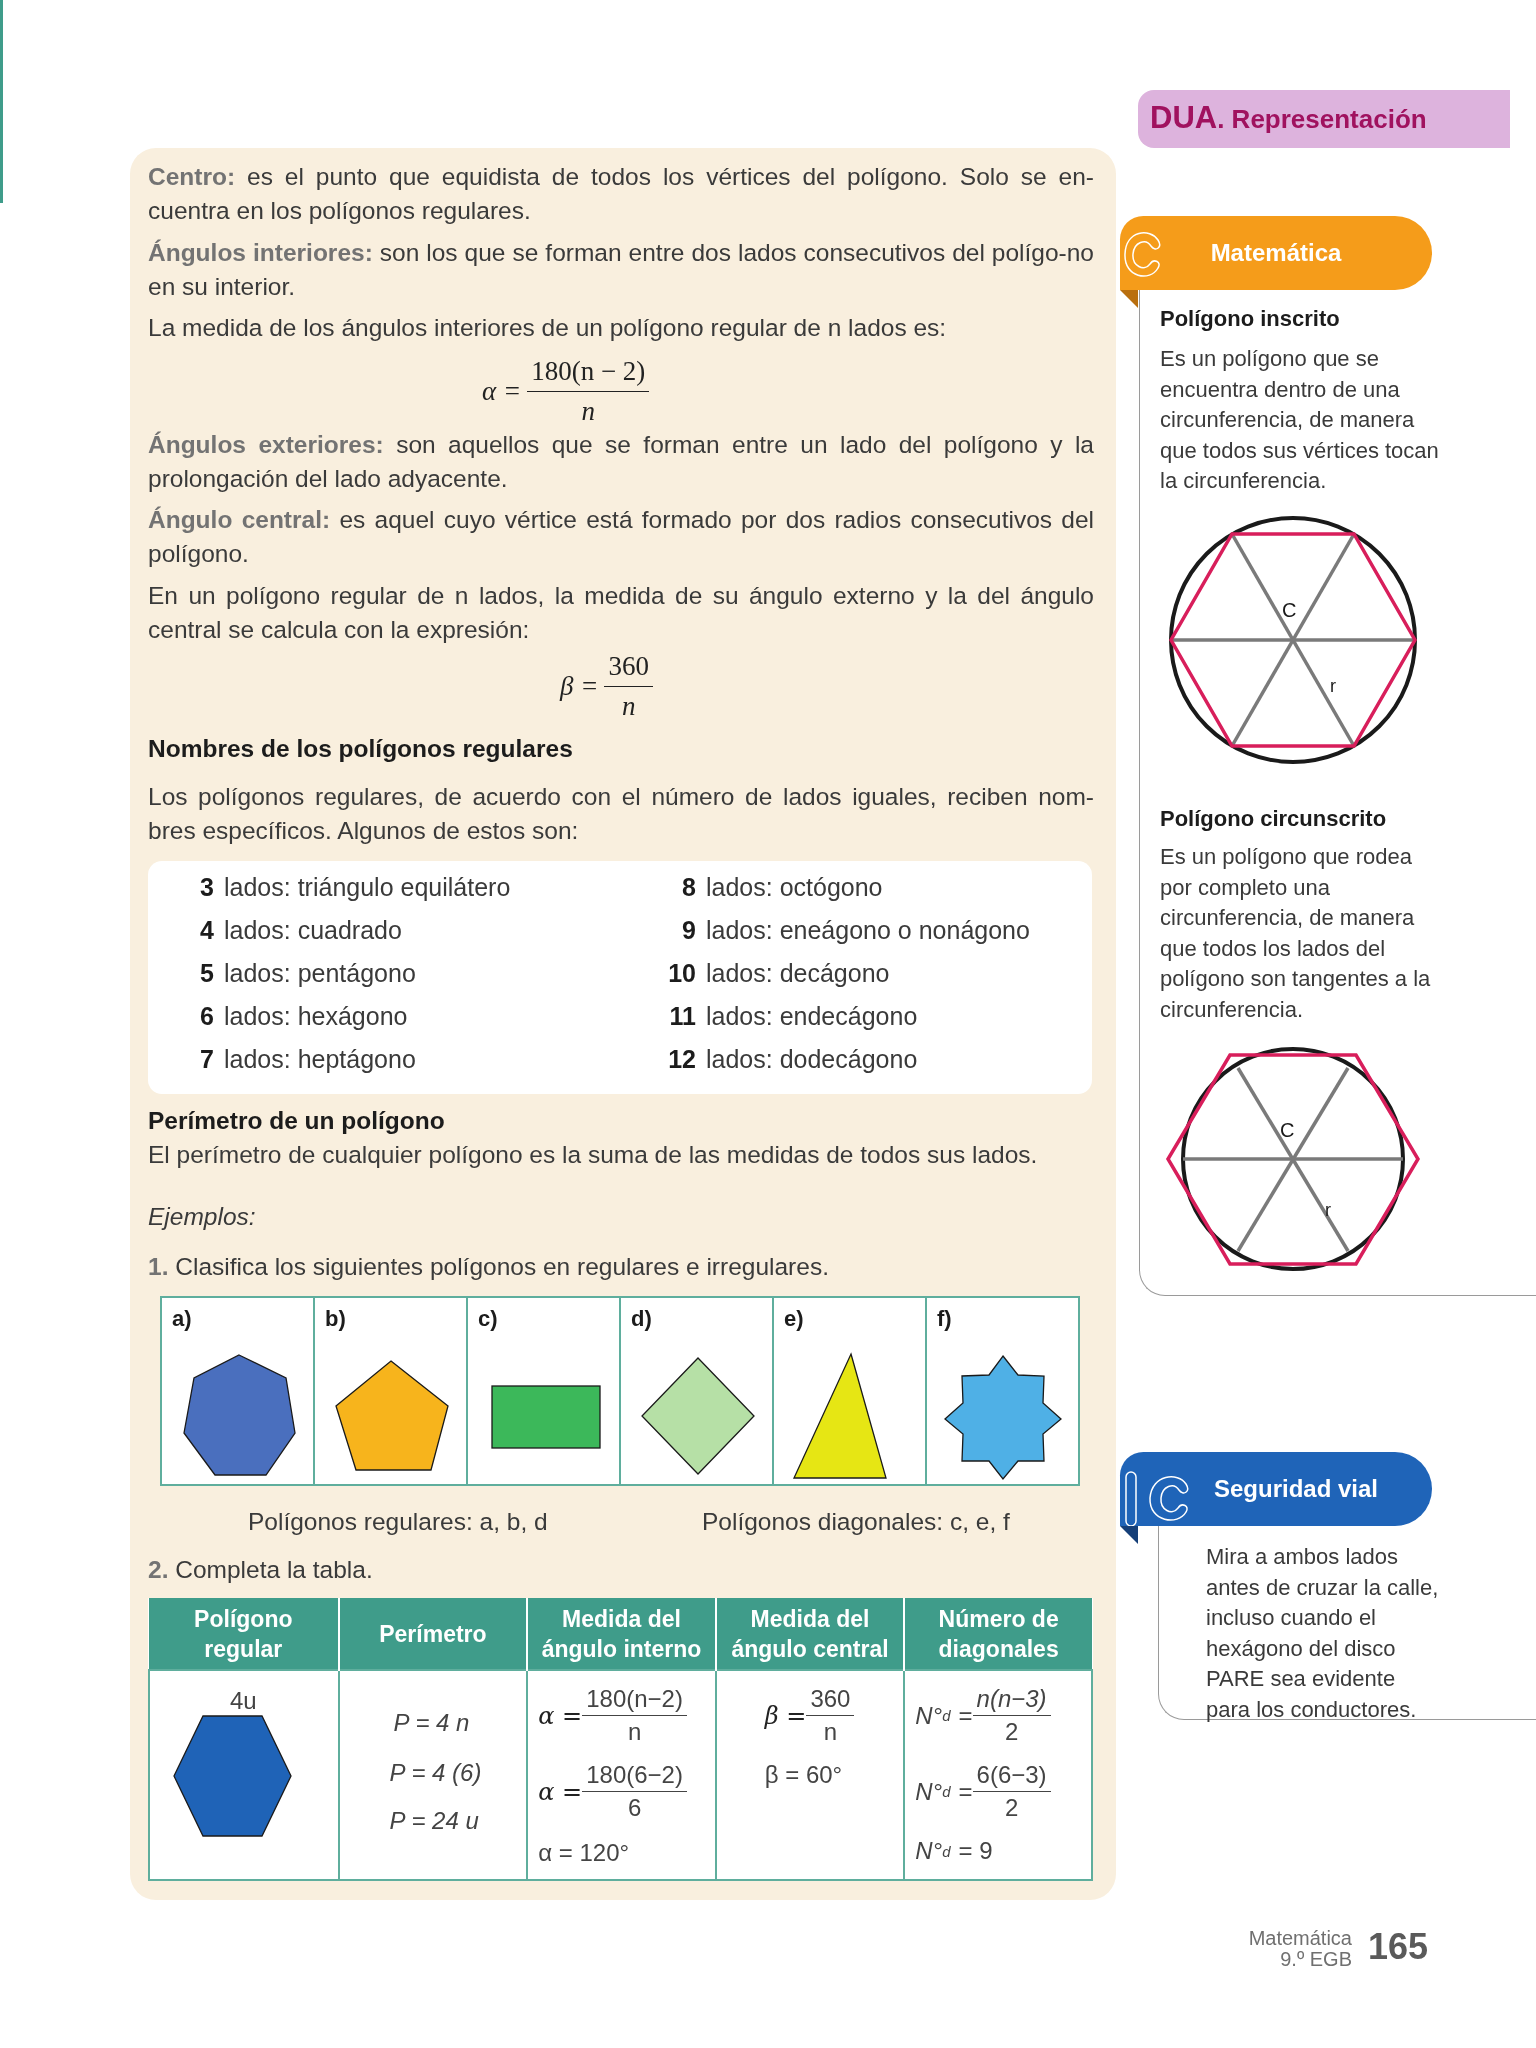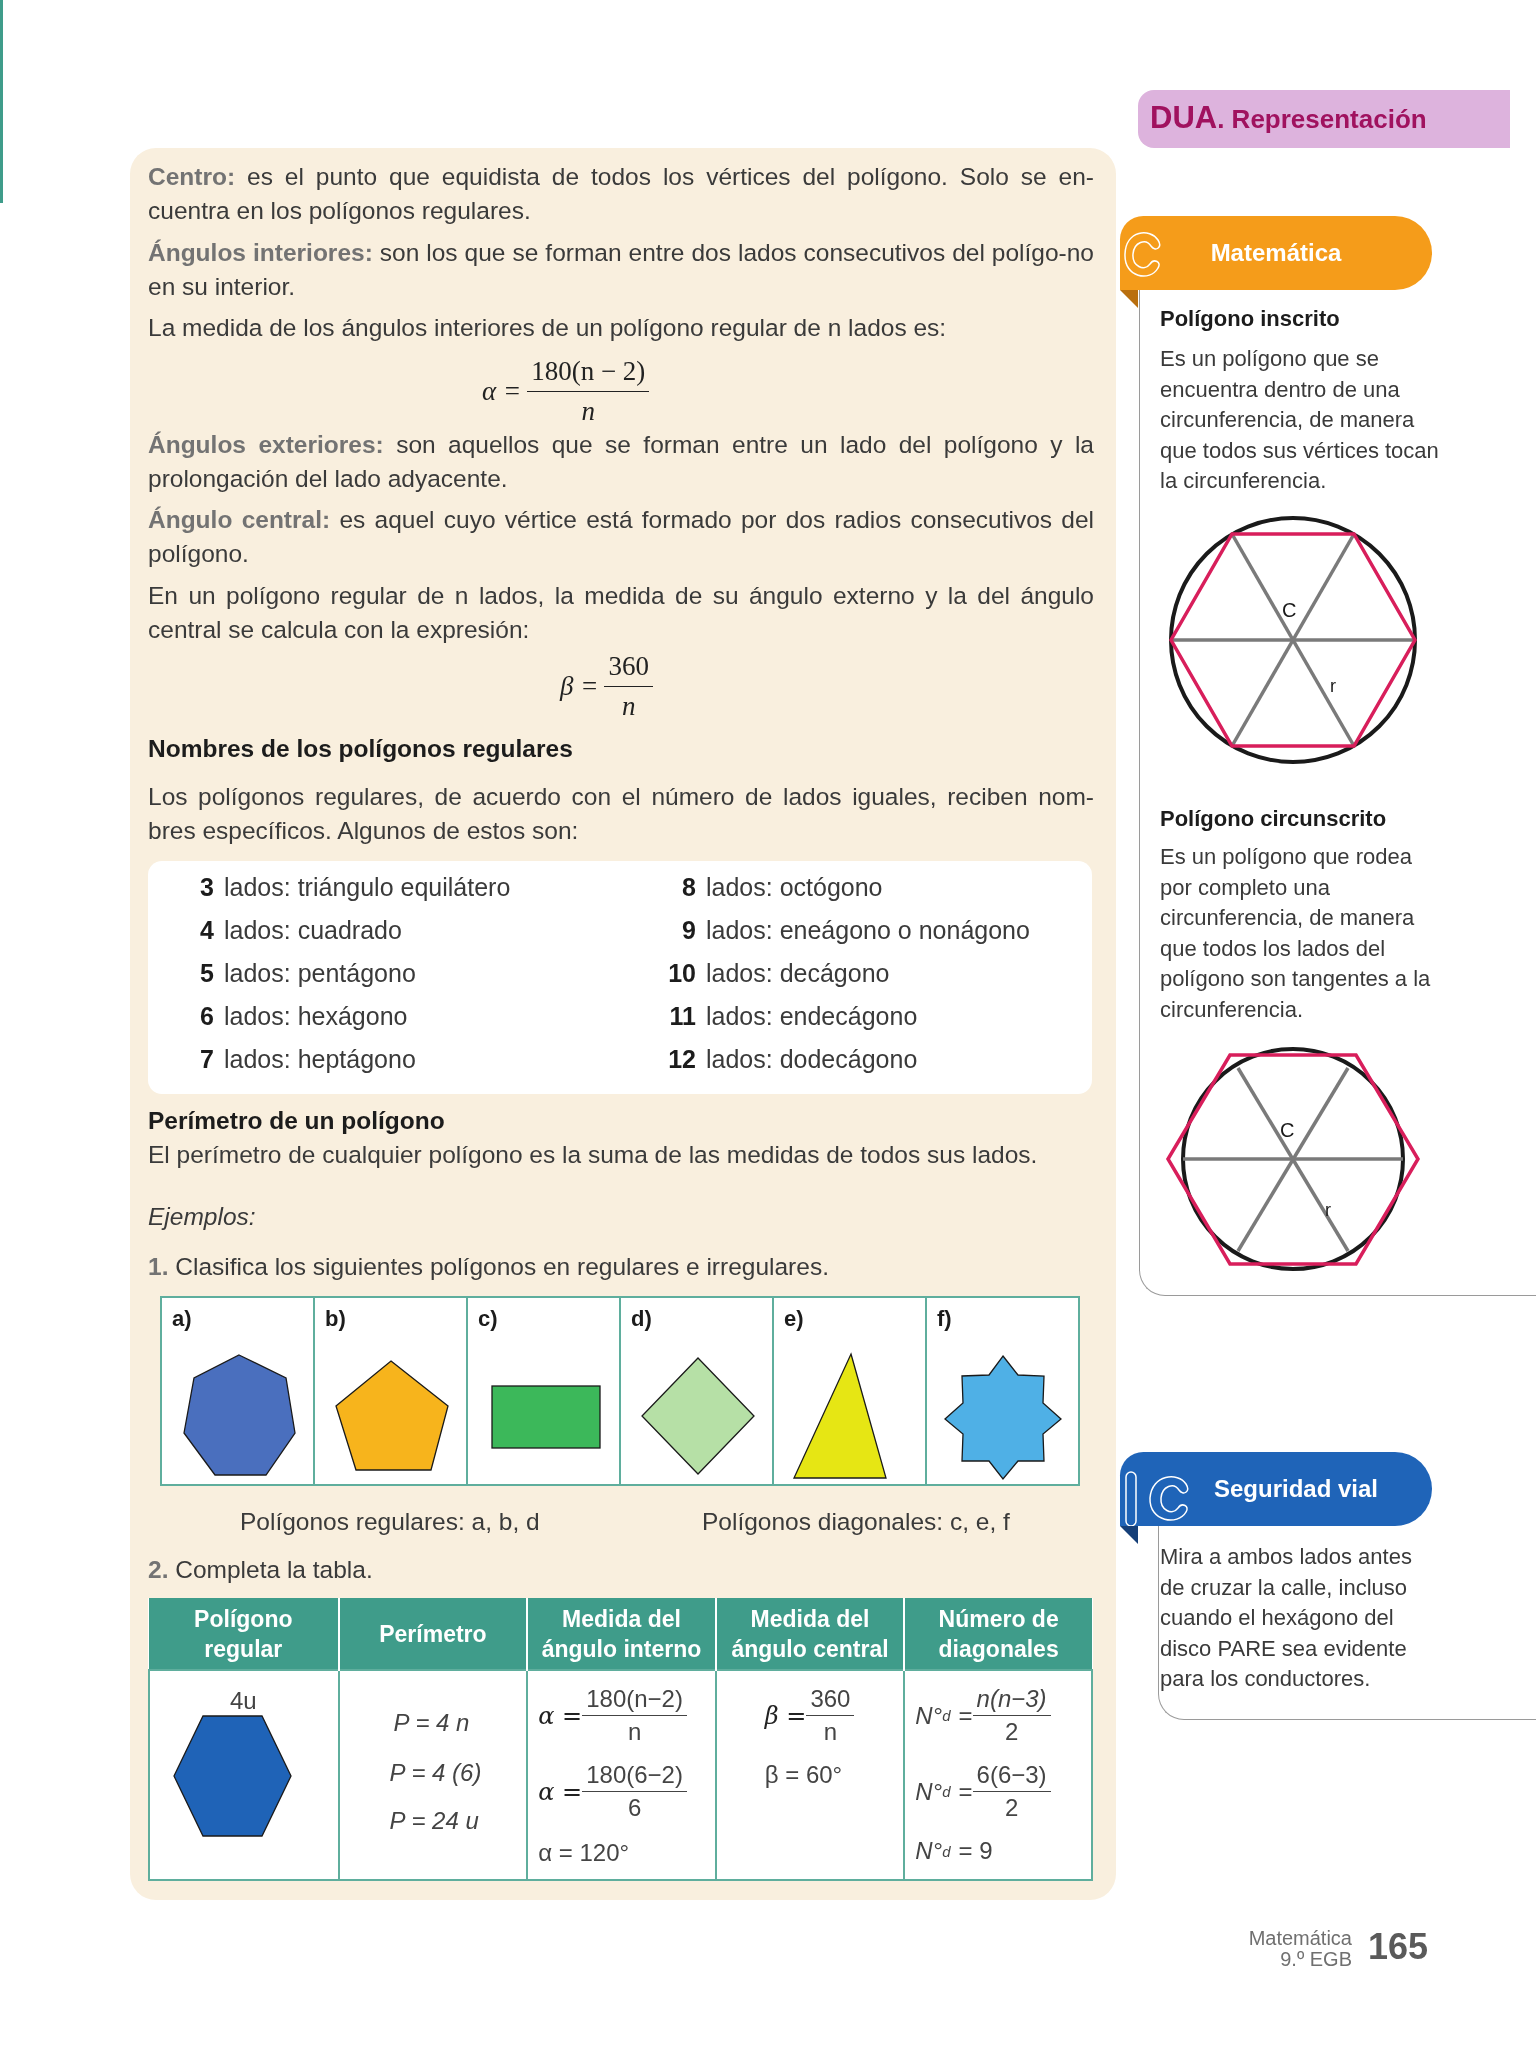--- a/index.html
+++ b/index.html
@@ -196,21 +196,21 @@
     </svg>
   </div>
   <div class="shape-cell">
     <span class="lbl">f)</span>
     <svg width="152" height="186">
       <polygon points="76,58 91,77 117,78 116,105 134,121 116,136 117,163 91,163 76,181 62,163 35,163 36,136 18,121 36,105 35,78 62,77" fill="#4fb0e6" stroke="#1a1a1a" stroke-width="1.3"></polygon>
     </svg>
   </div>
 </div>
 
-<p class="txt" style="top:1505px; left:240px; width:400px;">Polígonos regulares: a, b, d</p>
+<p class="txt" style="top:1505px; left:248px; width:400px;">Polígonos regulares: a, b, d</p>
 <p class="txt" style="top:1505px; left:702px; width:400px;">Polígonos diagonales: c, e, f</p>
 <p class="txt" style="top:1553px;"><b>2.</b><span> Completa la tabla.</span></p>
 
 <table class="data-table">
   <thead>
     <tr>
       <th style="width:190px;"><span>Polígono</span><br><span>regular</span></th>
       <th style="width:189px;"><span>Perímetro</span></th>
       <th style="width:189px;"><span>Medida del</span><br><span>ángulo interno</span></th>
       <th style="width:189px;"><span>Medida del</span><br><span>ángulo central</span></th>
@@ -330,19 +330,19 @@
 <div class="side-frame" style="left:1158px; top:1524px; width:412px; height:196px;"></div>
 <div class="tag-head" style="left:1120px; top:1452px; width:312px; background:#1f64b8; padding-left:40px;">
   <span>Seguridad vial</span>
 </div>
 <svg style="position:absolute; left:1120px; top:1470px;" width="76" height="60">
   <rect x="6" y="2" width="10" height="54" rx="5" fill="none" stroke="#fff" stroke-width="1.5"></rect>
   <path d="M66,14 C58,2 32,4 30,28 C29,52 58,56 66,42 C70,36 62,32 58,38 C52,46 40,40 41,28 C42,16 54,12 59,20 C63,26 71,22 66,14 Z" fill="none" stroke="#fff" stroke-width="1.5"></path>
 </svg>
 <div class="tag-fold" style="left:1120px; top:1526px; border-top-color:#153f78;"></div>
 
-<p class="side-text" style="top:1542px;">Mira a ambos lados antes de cruzar la calle, incluso cuando el hexágono del disco PARE sea evidente para los conductores.</p>
+<p class="side-text" style="top:1542px;padding-left:46px;">Mira a ambos lados antes de cruzar la calle, incluso cuando el hexágono del disco PARE sea evidente para los conductores.</p>
 
 <div class="footer-subject">
   <div>Matemática</div>
   <div>9.º EGB</div>
 </div>
 <div class="footer-page">165</div>
 
 </body></html>

